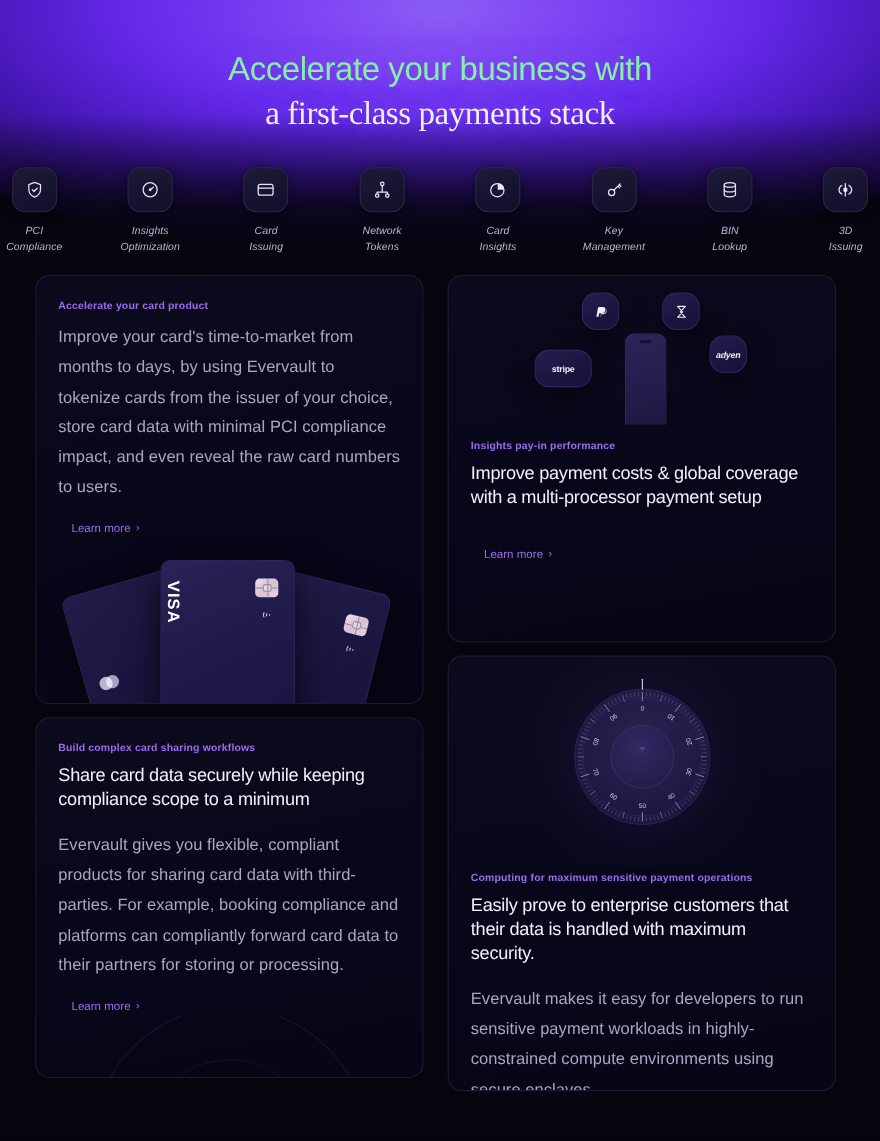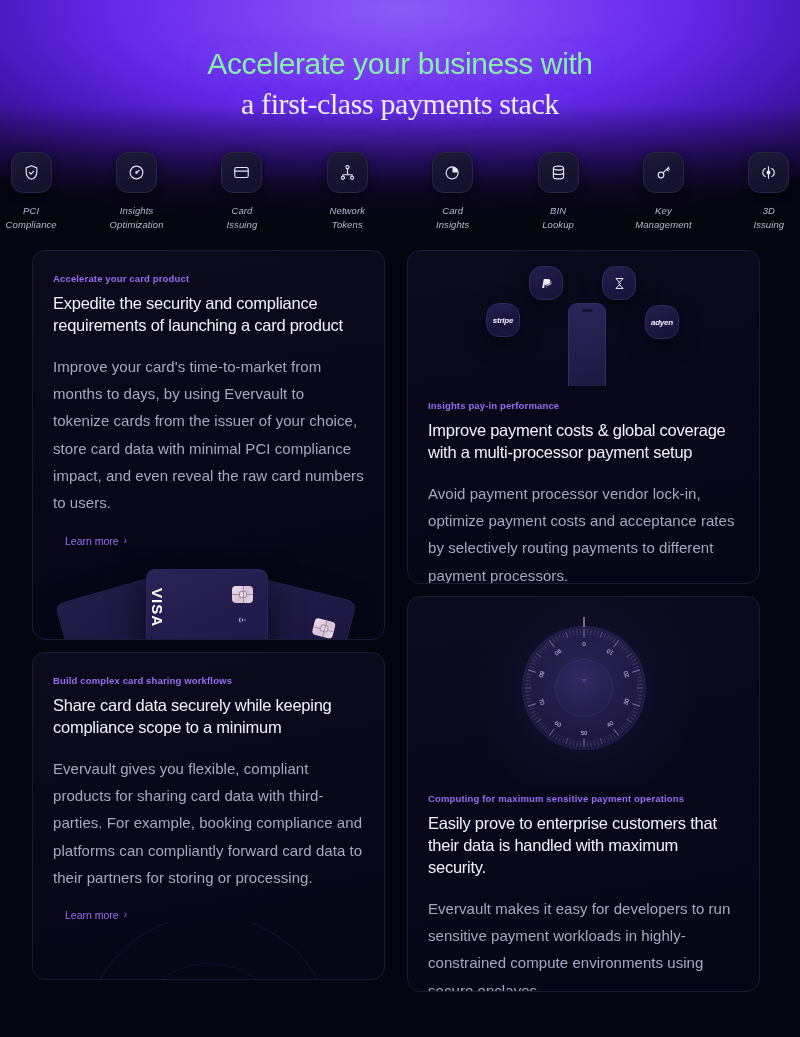--- a/index.html
+++ b/index.html
@@ -223,21 +223,21 @@
   .tile {
     position: absolute;
     border-radius: 13px;
     background: linear-gradient(155deg, #241e4e 0%, #1b1640 55%, #161236 100%);
     border: 1px solid #2e2860;
     display: flex; align-items: center; justify-content: center;
     box-shadow: 0 6px 20px rgba(0,0,0,0.55);
   }
   .tile-paypal  { width: 34px; height: 34px; left: 121px; top: 15px; }
   .tile-checkout{ width: 34px; height: 34px; left: 194px; top: 15px; }
-  .tile-stripe  { width: 34px; height: 34px; left: 78px;  top: 52px; font-style: italic; }
+  .tile-stripe  { width: 52px; height: 34px; left: 78px;  top: 67px; }
   .tile-adyen   { width: 34px; height: 34px; left: 237px; top: 54px; font-style: italic; }
   .tile .wordmark { font-size: 8px; font-weight: 700; color: #f0eefb; letter-spacing: -0.2px; }
   .phone {
     position: absolute;
     left: 160px; top: 52px;
     width: 38px; height: 85px;
     border-radius: 9px 9px 0 0;
     background: linear-gradient(165deg, #2b2558 0%, #231e4c 55%, #1c1840 100%);
     border: 1px solid #332c66;
     border-bottom: none;
@@ -356,38 +356,38 @@
         <path d="M12 3.8a8.5 8.5 0 0 1 8.2 8.2H12z" fill="#e8e5f7" stroke="none"></path>
       </svg>
     </div>
     <div class="feature-label">Card
 Insights</div>
   </div>
 
   <div class="feature">
     <div class="feature-ico">
       <svg viewBox="0 0 24 24" fill="none" stroke="#e8e5f7" stroke-width="1.6" stroke-linecap="round" stroke-linejoin="round">
+        <circle cx="8.5" cy="15.5" r="4"></circle>
+        <path d="M11.4 12.6 19.5 4.5M16.6 7.4l2.2 2.2M18.4 5.6l2 2"></path>
+      </svg>
+    </div>
+    <div class="feature-label">Key
+Management</div>
+  </div>
+
+  <div class="feature">
+    <div class="feature-ico">
+      <svg viewBox="0 0 24 24" fill="none" stroke="#e8e5f7" stroke-width="1.6" stroke-linecap="round" stroke-linejoin="round">
         <ellipse cx="12" cy="5.8" rx="7.2" ry="2.8"></ellipse>
         <path d="M4.8 5.8v12.4c0 1.55 3.22 2.8 7.2 2.8s7.2-1.25 7.2-2.8V5.8"></path>
         <path d="M4.8 12c0 1.55 3.22 2.8 7.2 2.8s7.2-1.25 7.2-2.8"></path>
       </svg>
     </div>
     <div class="feature-label">BIN
 Lookup</div>
-  </div>
-
-  <div class="feature">
-    <div class="feature-ico">
-      <svg viewBox="0 0 24 24" fill="none" stroke="#e8e5f7" stroke-width="1.6" stroke-linecap="round" stroke-linejoin="round">
-        <circle cx="8.5" cy="15.5" r="4"></circle>
-        <path d="M11.4 12.6 19.5 4.5M16.6 7.4l2.2 2.2M18.4 5.6l2 2"></path>
-      </svg>
-    </div>
-    <div class="feature-label">Key
-Management</div>
   </div>
 
   <div class="feature">
     <div class="feature-ico">
       <svg viewBox="0 0 24 24" fill="none" stroke="#e8e5f7" stroke-width="1.6" stroke-linecap="round" stroke-linejoin="round">
         <path d="M7.5 6.5a6 6 0 0 0 0 11"></path>
         <path d="M16.5 6.5a6 6 0 0 1 0 11"></path>
         <rect x="9.5" y="9.5" width="5" height="5" rx="1" fill="#e8e5f7" stroke="none"></rect>
         <path d="M12 4v16"></path>
       </svg>
@@ -397,21 +397,20 @@
   </div>
 </div>
 
 <div class="grid">
 
   <div class="col">
 
     <div class="card" style="height:390px">
       <div class="card-body">
         <div class="eyebrow">Accelerate your card product</div>
-        <div class="headline">Expedite the security and compliance requirements of launching a card product</div>
         <div class="body-text">Improve your card's time-to-market from months to days, by using Evervault to tokenize cards from the issuer of your choice, store card data with minimal PCI compliance impact, and even reveal the raw card numbers to users.</div>
         <a class="learn">
           <span>Learn more</span>
           <span class="chev">›</span>
         </a>
       </div>
 
       <div class="illus illus-cards">
         <div class="cc cc-left">
           <div class="mc-logo">
@@ -492,21 +491,20 @@
         </div>
         <div class="tile tile-adyen">
           <span class="wordmark">adyen</span>
         </div>
         <div class="phone"></div>
       </div>
 
       <div class="card-body" style="padding-top:14px">
         <div class="eyebrow">Insights pay-in performance</div>
         <div class="headline">Improve payment costs &amp; global coverage with a multi-processor payment setup</div>
-        <div class="body-text">Avoid payment processor vendor lock-in, optimize payment costs and acceptance rates by selectively routing payments to different payment processors.</div>
         <a class="learn">
           <span>Learn more</span>
           <span class="chev">›</span>
         </a>
       </div>
     </div>
 
     <div class="card" style="height:396px">
       <div class="illus illus-dial">
         <div class="dial-glow" style="left:50%;top:95px"></div>

